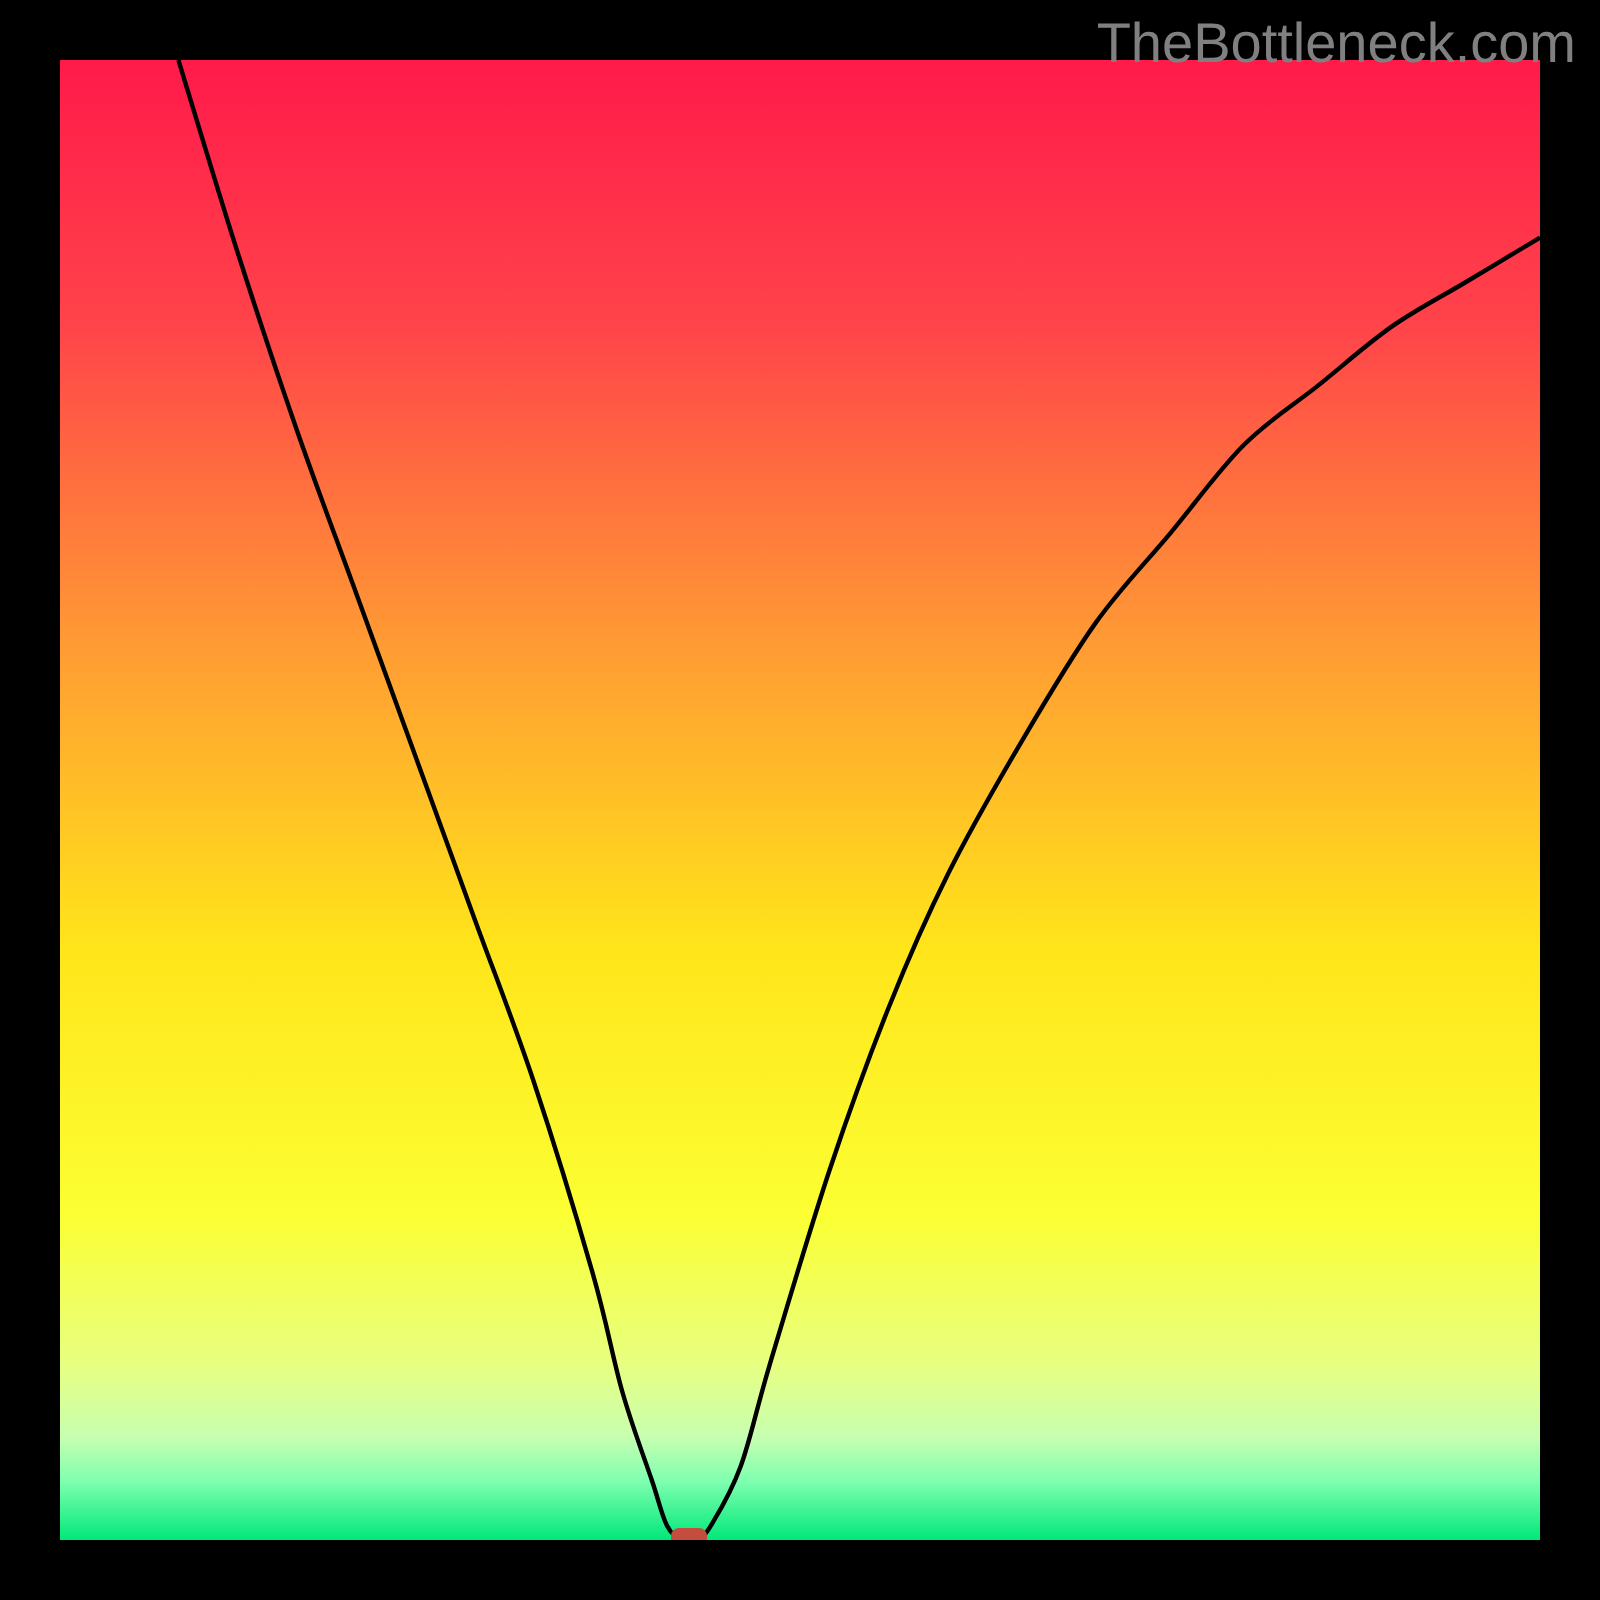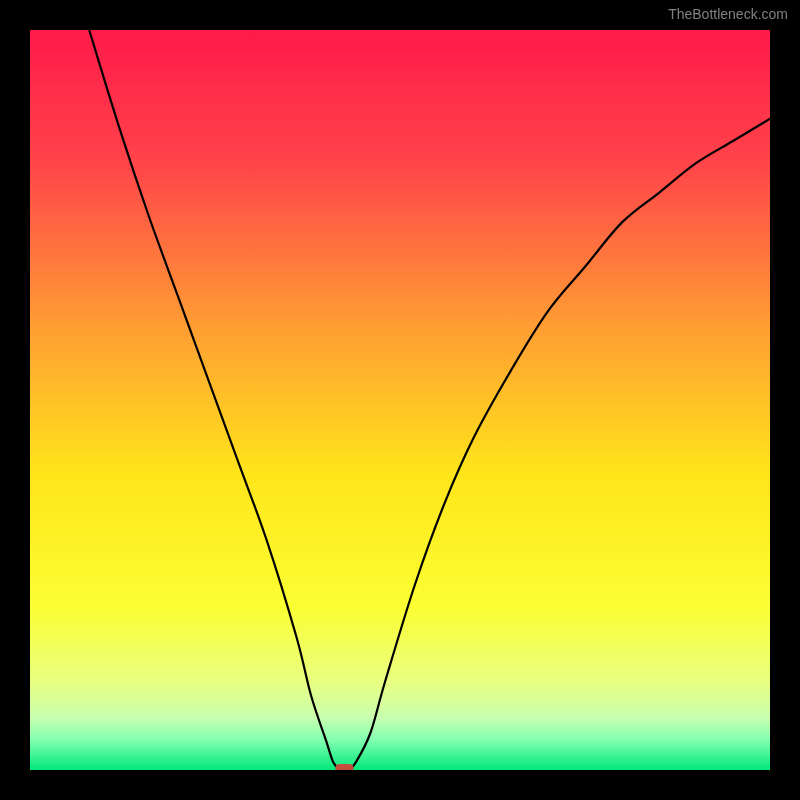--- a/index.html
+++ b/index.html
@@ -14,21 +14,21 @@
     width: 800px;
     height: 800px;
     position: relative;
     background: #000;
   }
   .watermark {
     position: absolute;
     top: 6px;
     right: 12px;
     color: #808080;
-    font-size: 14px;
+    font-size: 28px;
     font-weight: 400;
     z-index: 10;
   }
   .plot-area {
     position: absolute;
     left: 30px;
     top: 30px;
     width: 740px;
     height: 740px;
   }

